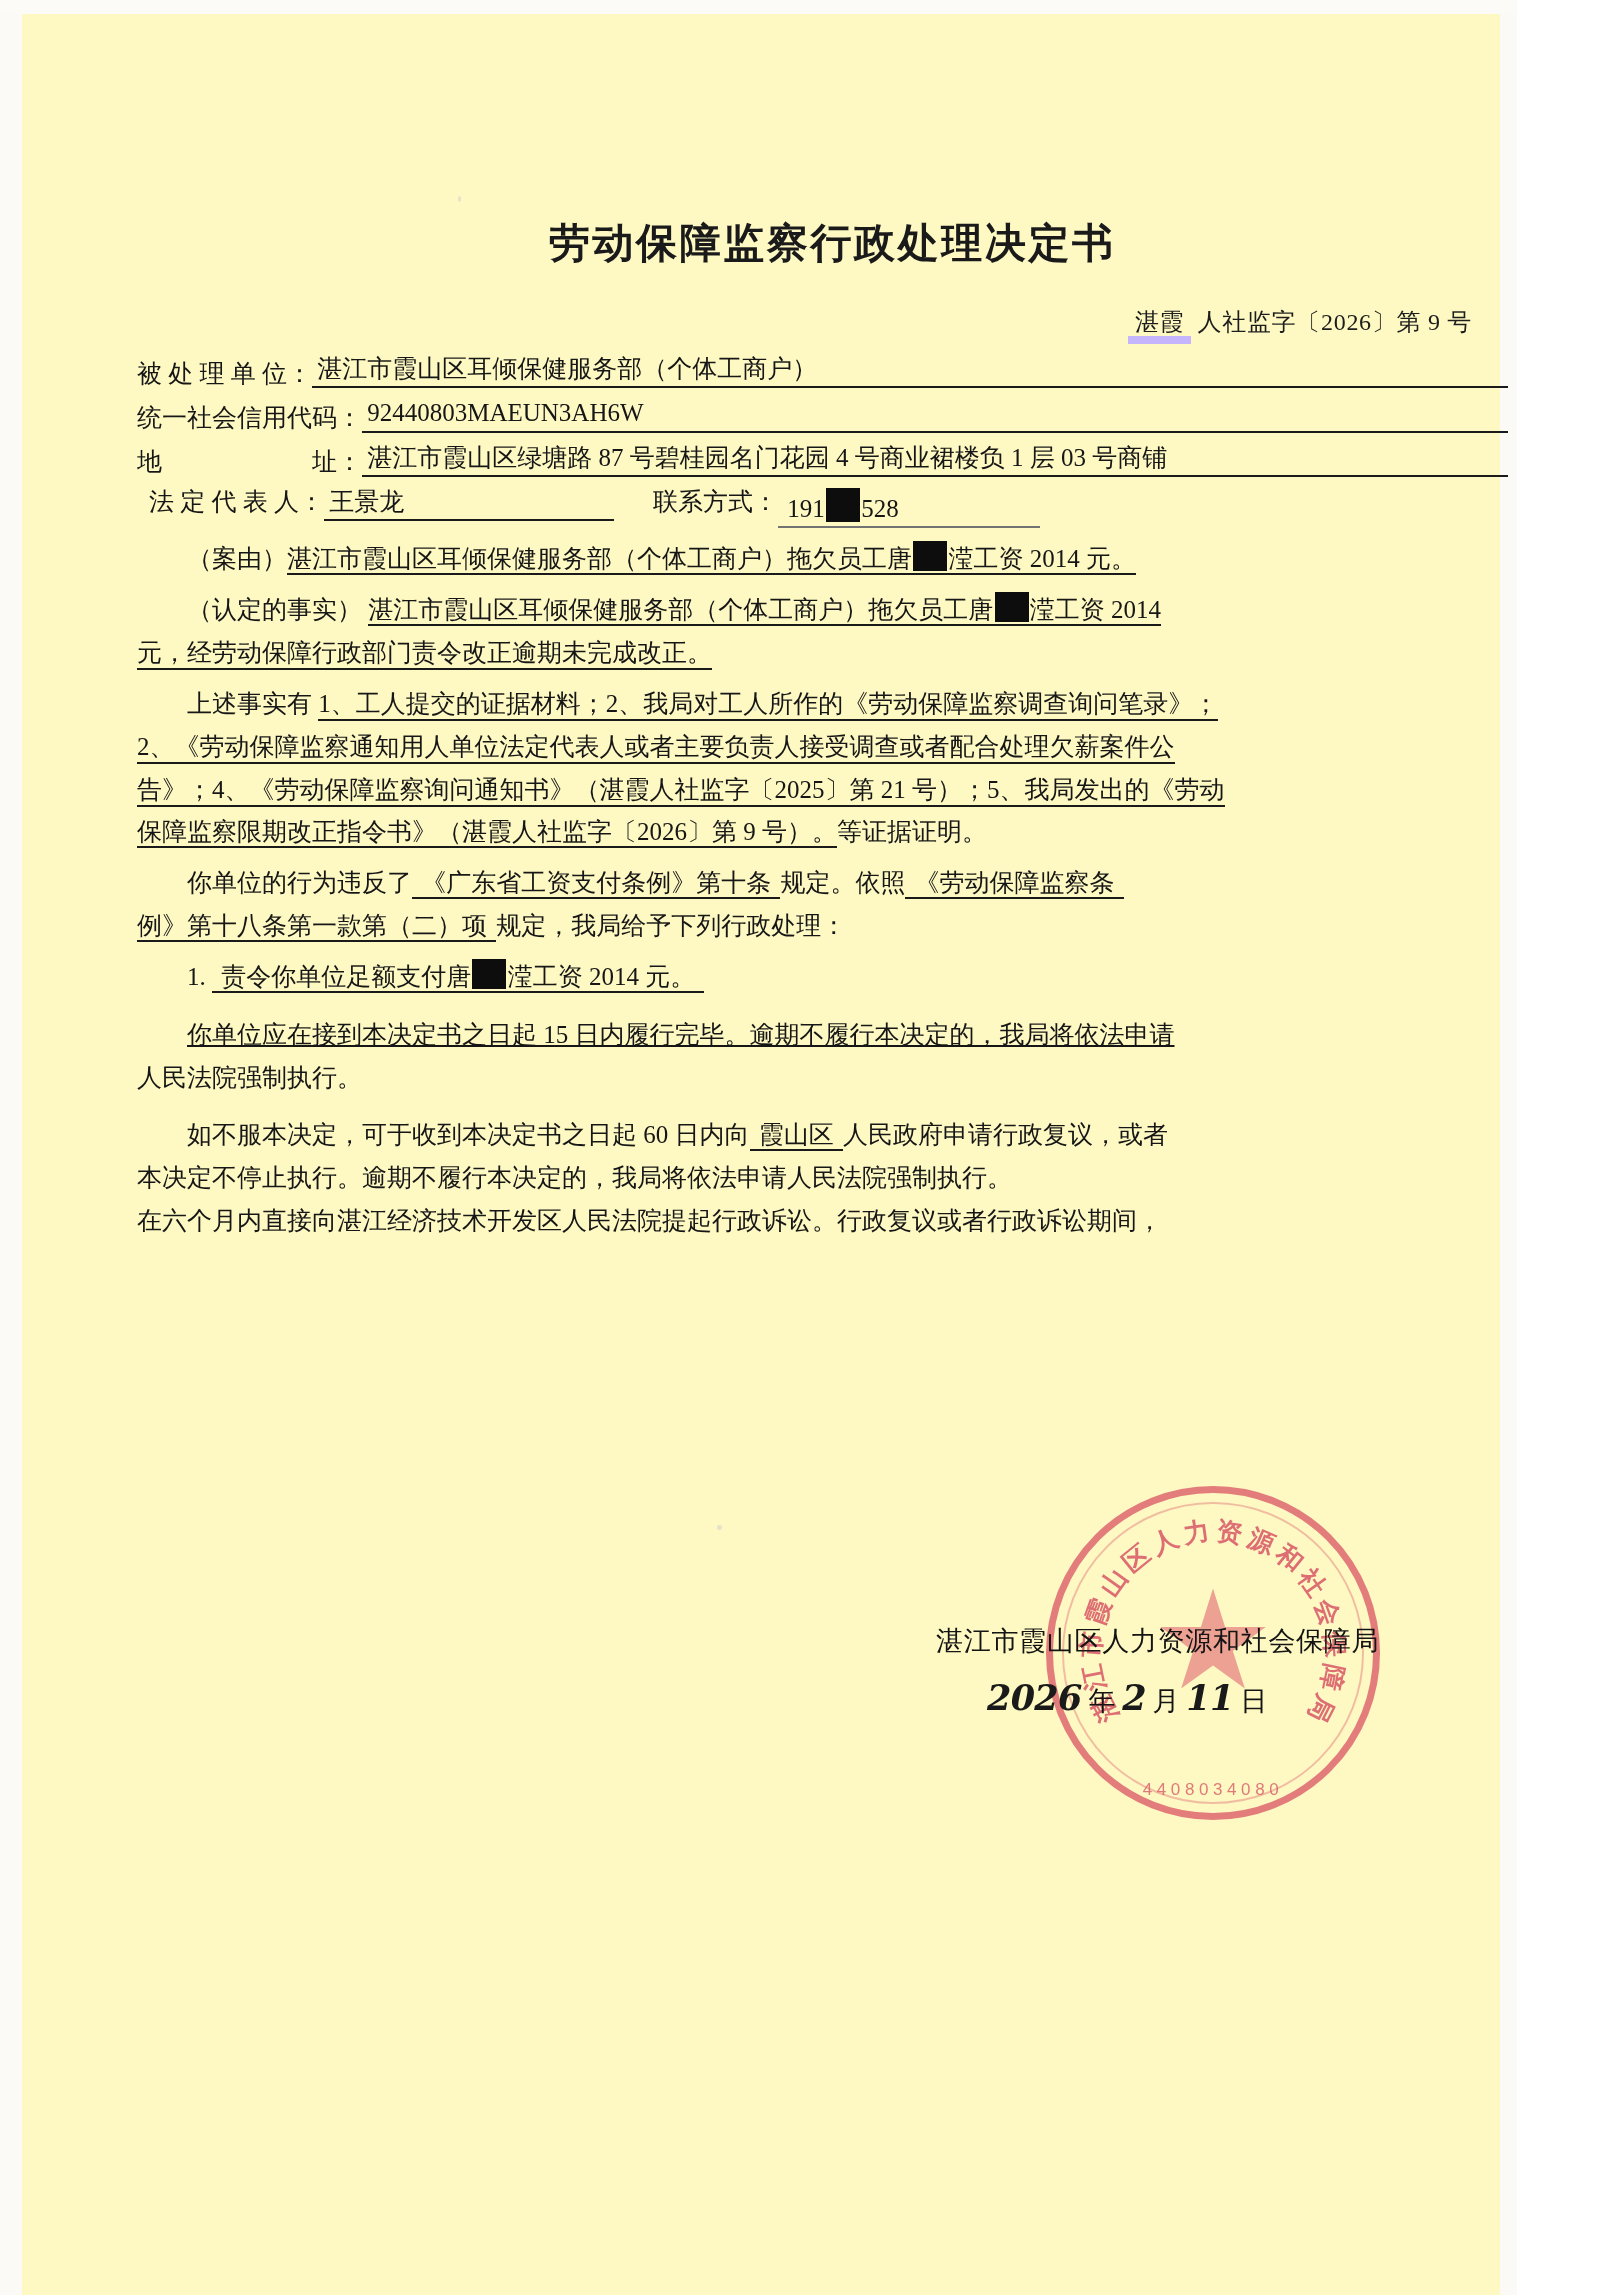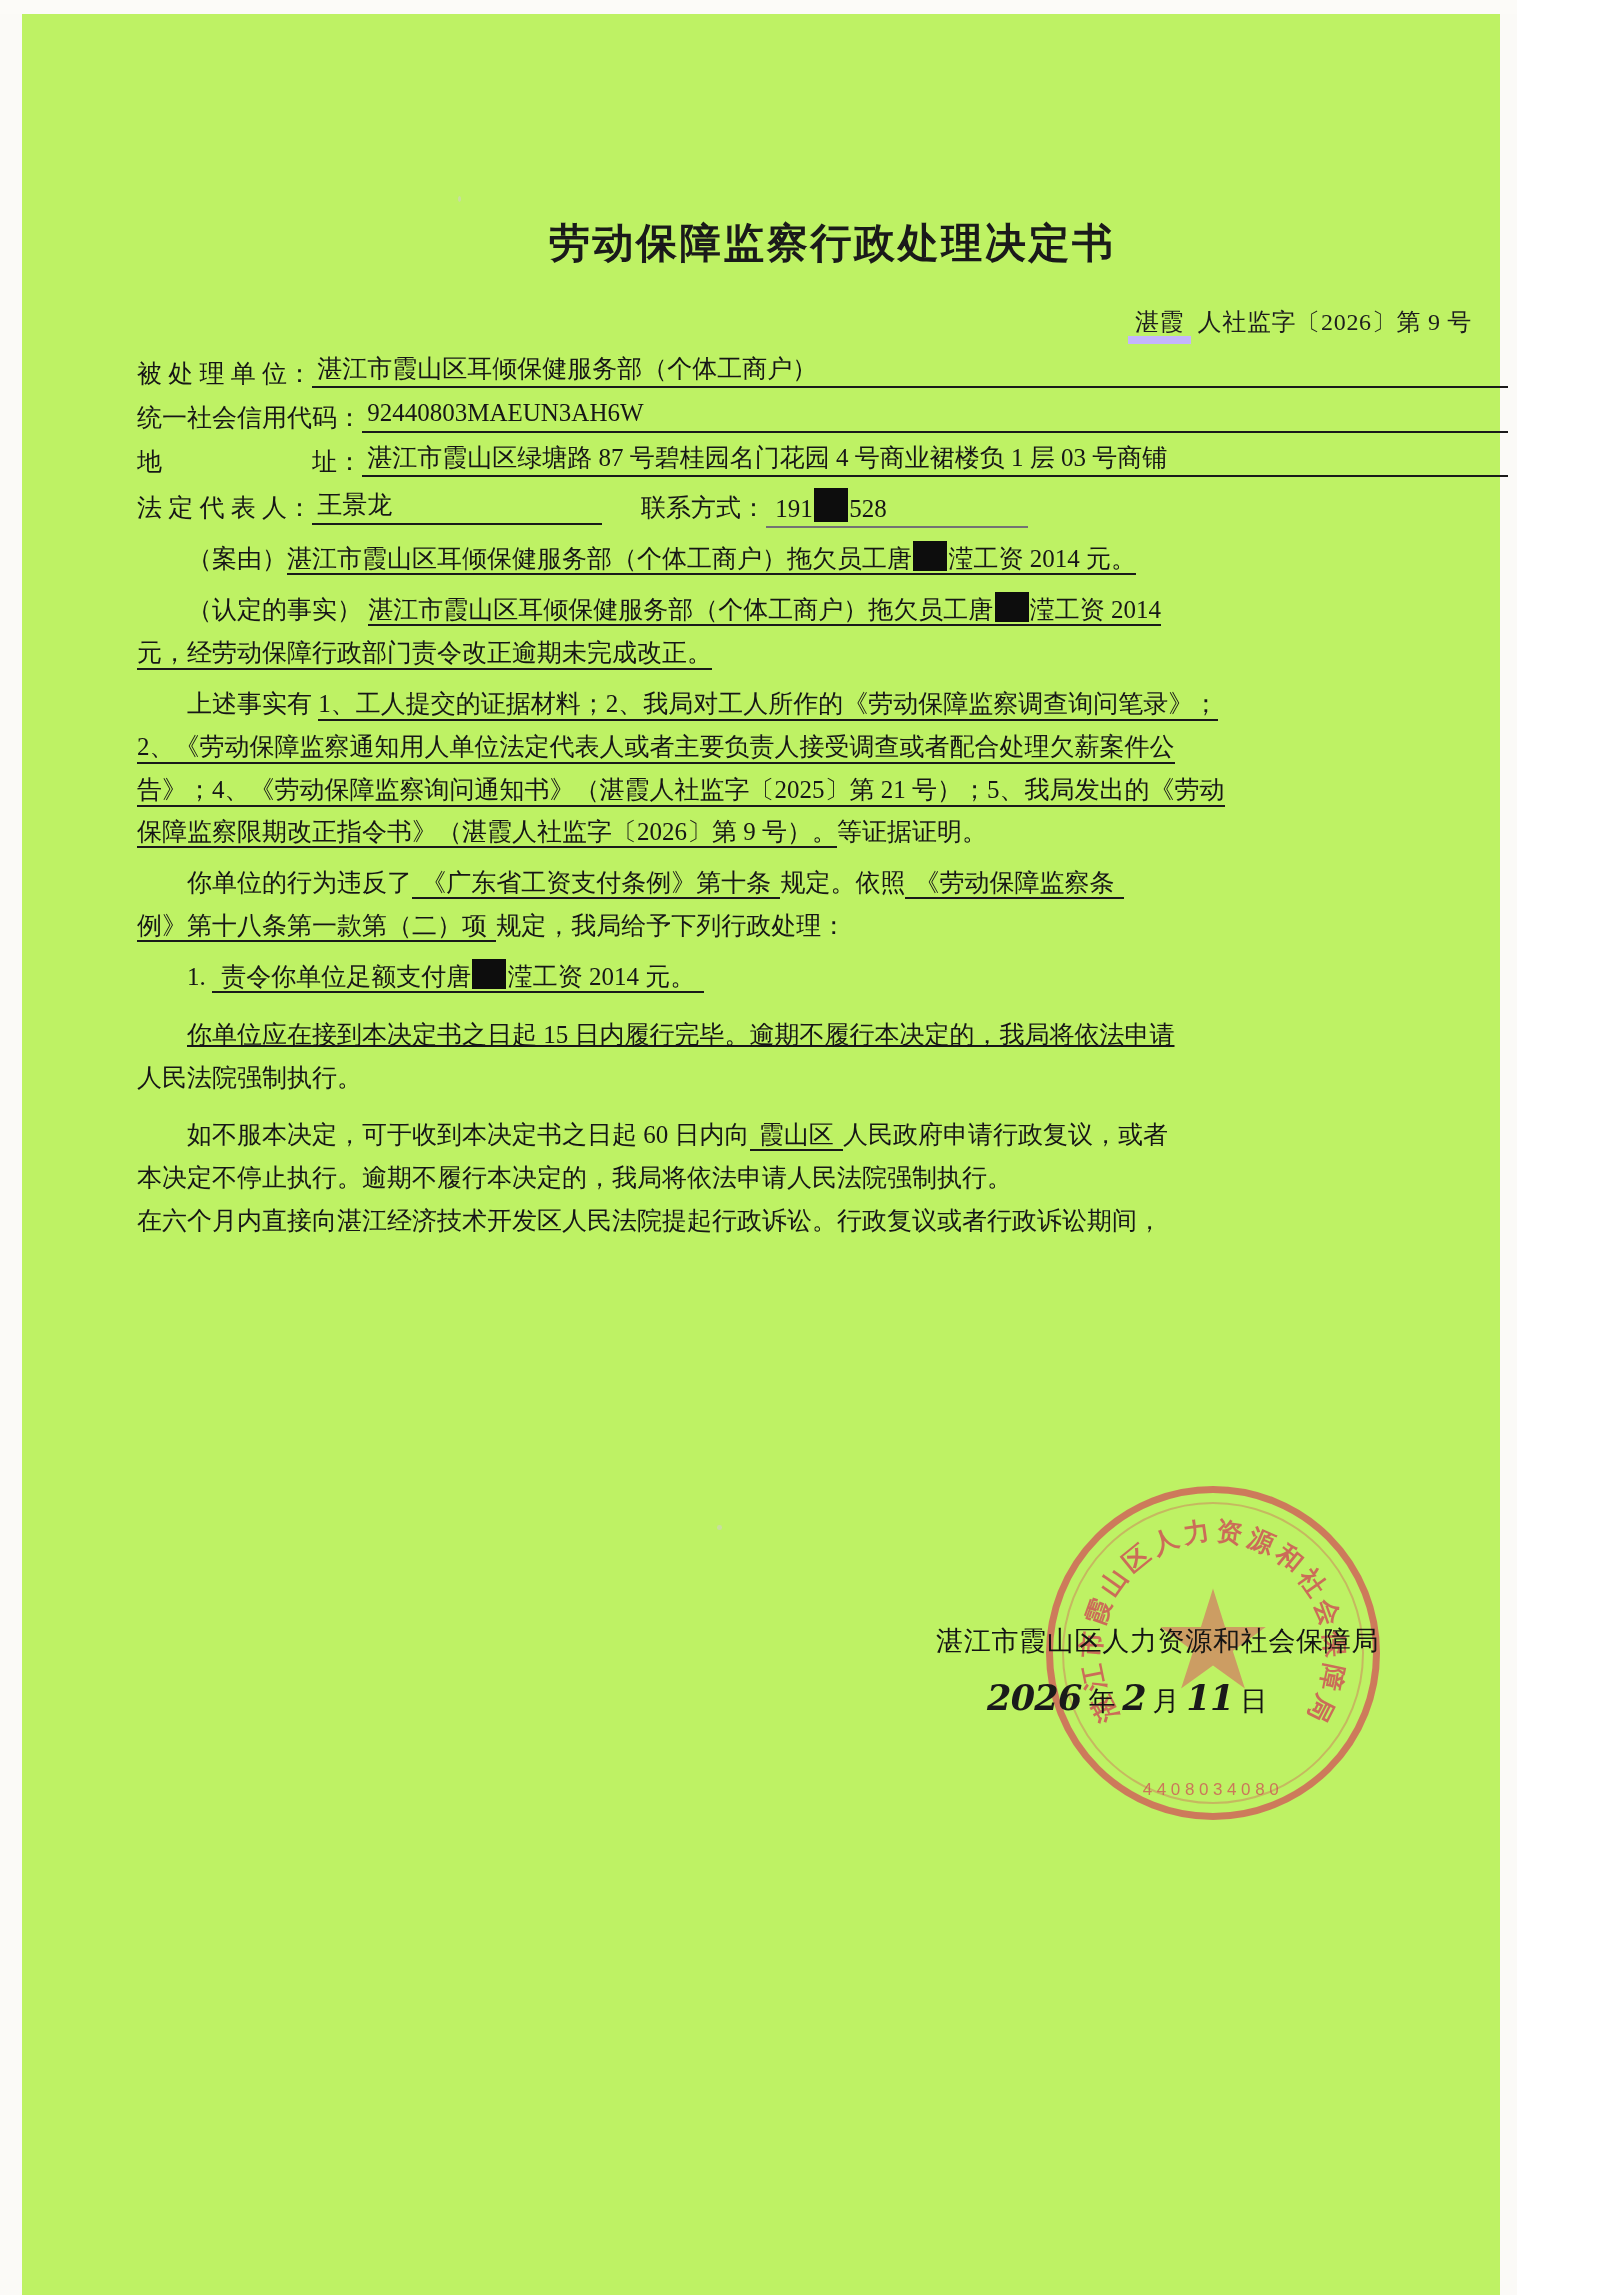--- a/index.html
+++ b/index.html
@@ -8,21 +8,21 @@
     background: #ffffff;
   }
   body {
     font-family: "Liberation Serif", "DejaVu Serif", serif;
     color: #111;
   }
   .page {
     position: relative;
     width: 1517px;
     height: 2295px;
-    background: #bef264;
+    background: #fef9c3;
     overflow: hidden;
   }
   
   .scan-edge-left   { position:absolute; left:0;   top:0; width:22px;  height:100%; background:#fbfaf7; }
   .scan-edge-right  { position:absolute; right:0;  top:0; width:17px;  height:100%; background:#fbfaf7; }
   .scan-edge-top    { position:absolute; left:0;   top:0; width:100%;  height:14.4px; background:#fcfbf8; }
 
   .content {
     position: absolute;
     left: 137px;
@@ -71,21 +71,21 @@
   }
   .field-value {
     flex: 1 1 auto;
     border-bottom: 2px solid #1a1a1a;
     padding: 0 3.9px 2.6px 5.2px;
     white-space: nowrap;
     overflow: visible;
   }
   .field-value.grow-short { flex: 0 0 281px; }
 
-  .inline-two { display: flex; align-items: center; width: 100%; }
+  .inline-two { display: flex; align-items: flex-start; width: 100%; margin-left: 12px; }
   .contact-label { flex: 0 0 auto; padding-left: 39px; white-space: nowrap; }
   .contact-value { flex: 0 0 249px; border-bottom: 2px solid #737373; padding: 0 3.9px 2.6px 9.2px; }
 
   .redact {
     display: inline-block;
     background: #0d0d0d;
     width: 34px;
     height: 30px;
     vertical-align: -3.9px;
     margin: 0 1.3px;

